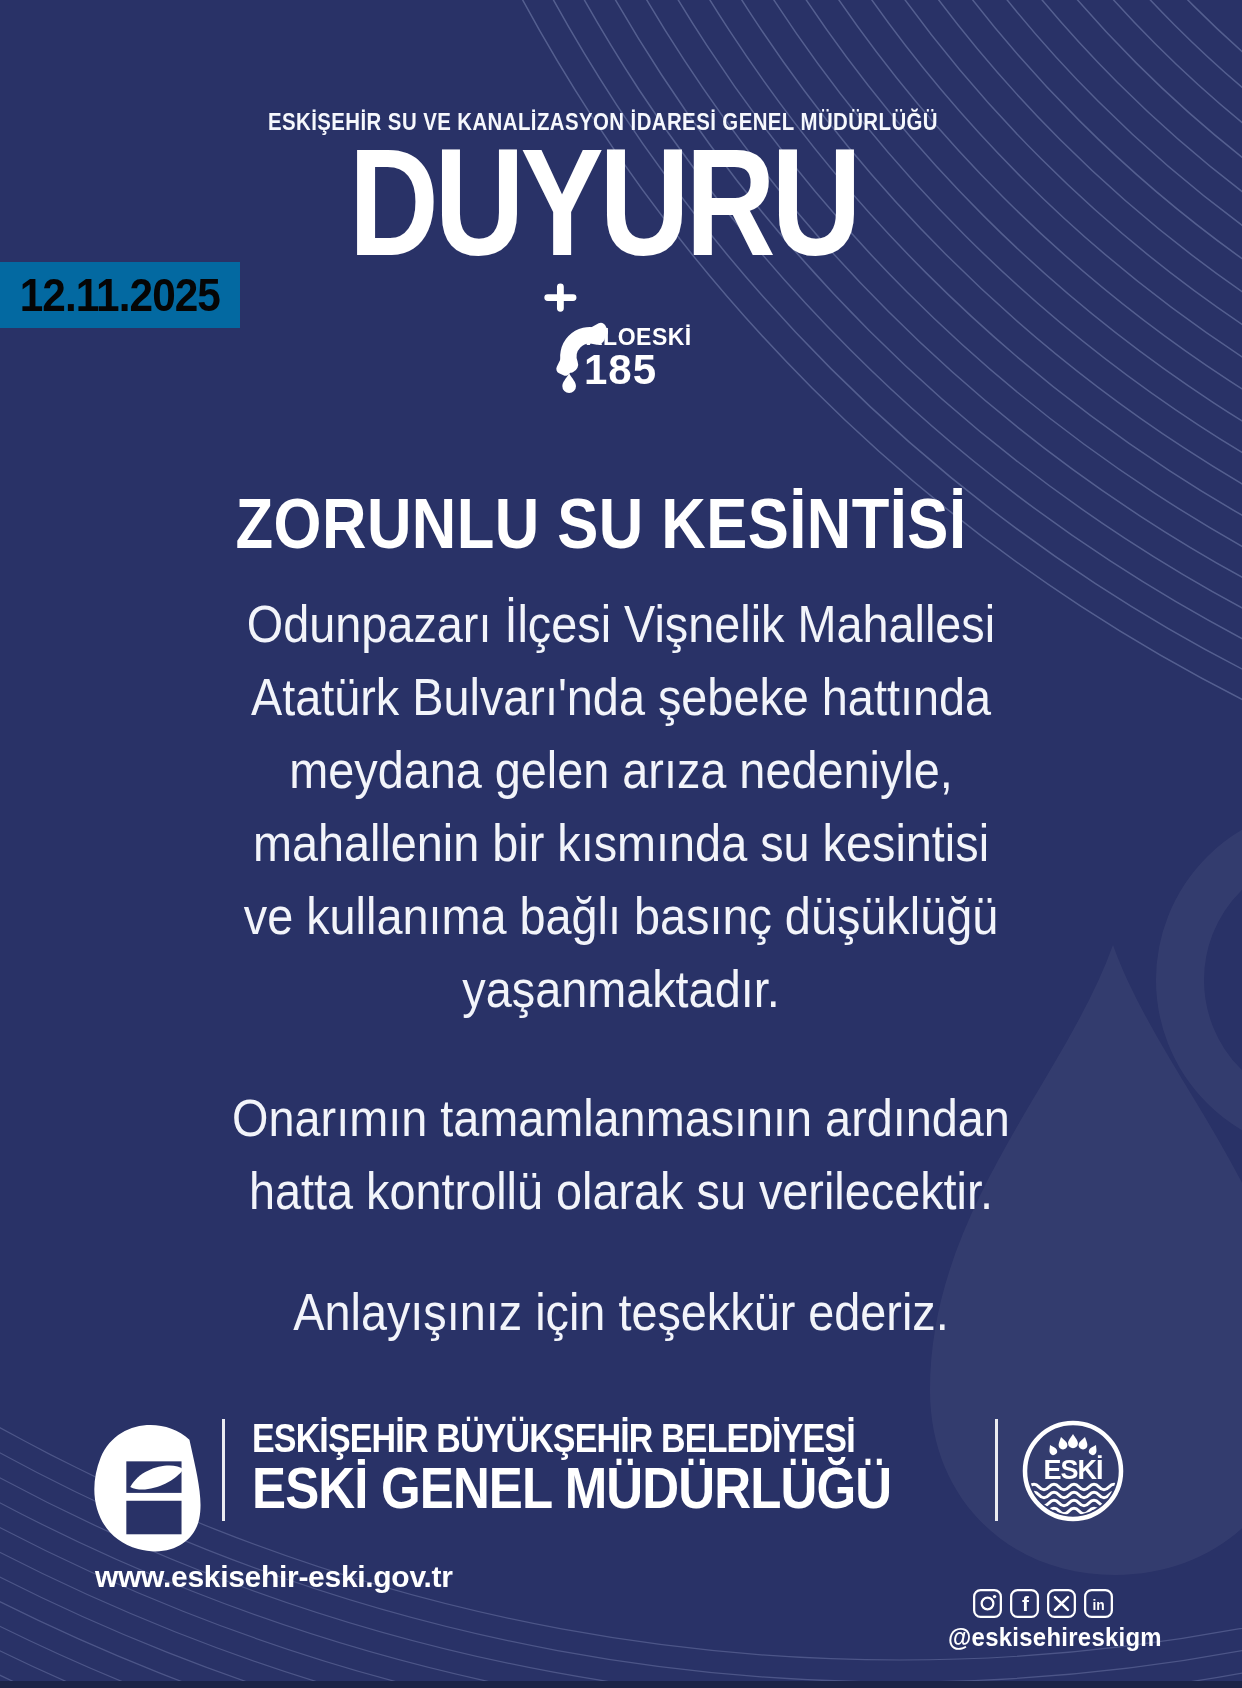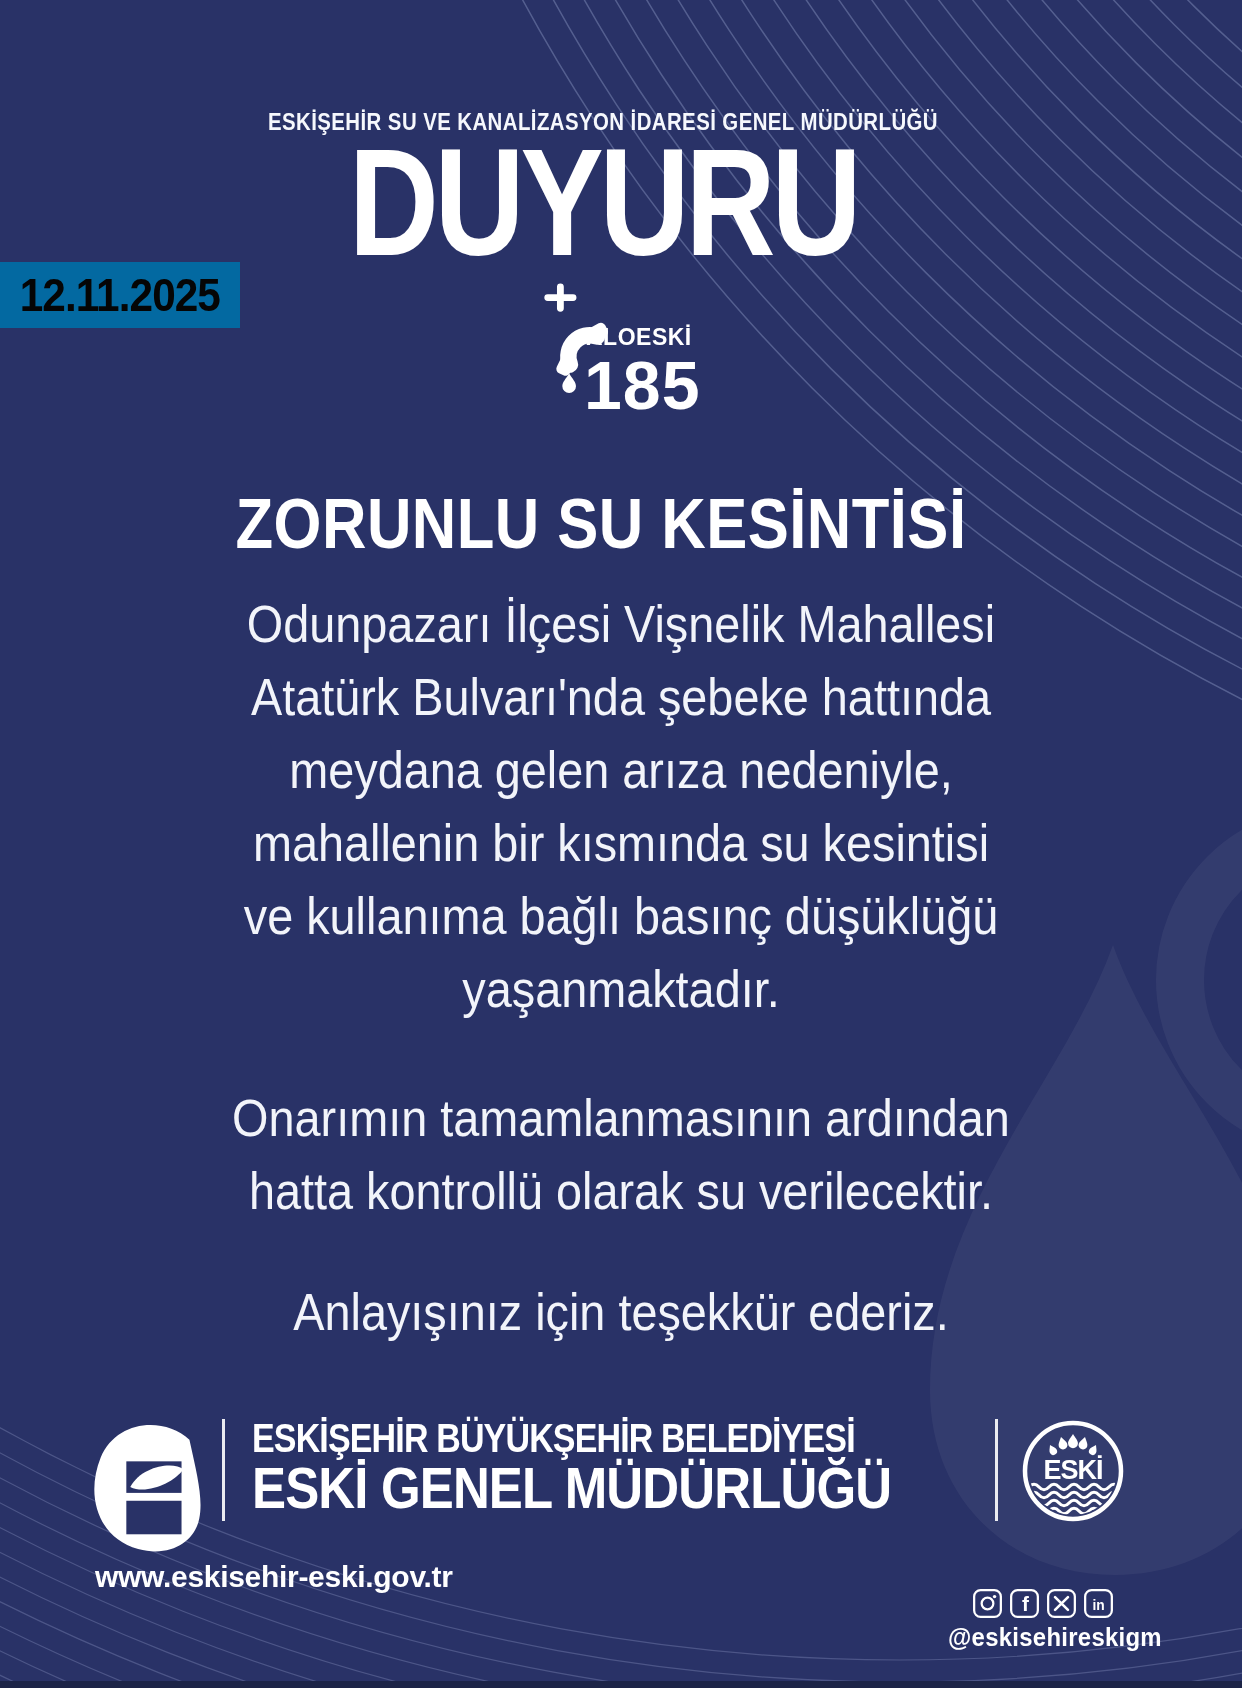--- a/index.html
+++ b/index.html
@@ -24,21 +24,21 @@
     position:absolute;left:0;top:262px;width:240px;height:66px;background:#0369a1;
     display:flex;align-items:center;justify-content:center;
   }
   .date-badge span{
     color:#050505;font-size:46px;font-weight:800;letter-spacing:-1px;
     transform:scaleX(0.92);white-space:nowrap;
   }
   .hotline{position:absolute;left:540px;top:280px;width:170px;height:120px;}
   .hotline .phone{position:absolute;left:-4px;top:2px;width:78px;height:112px;}
   .hotline-name{position:absolute;left:46px;top:44px;font-size:23px;font-weight:800;letter-spacing:0.5px;}
-  .hotline-number{position:absolute;left:44px;top:66px;font-size:68px;font-weight:800;letter-spacing:1px;}
+  .hotline-number{position:absolute;left:44px;top:66px;font-size:42px;font-weight:800;letter-spacing:1px;}
 
   .heading{
     position:absolute;top:484px;left:0;width:100%;text-align:center;
     font-size:70px;font-weight:800;letter-spacing:0.5px;
     transform:translateX(-20px) scaleX(0.88);
   }
   .para{
     position:absolute;left:0;width:100%;text-align:center;
     font-size:52px;line-height:73px;font-weight:400;color:#f2f4fa;
     transform:scaleX(0.9);transform-origin:50% 0;

